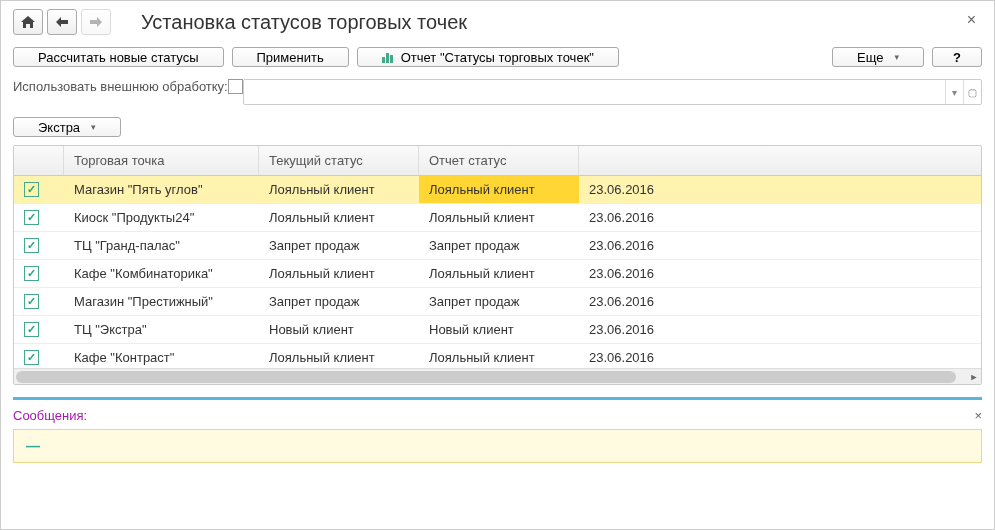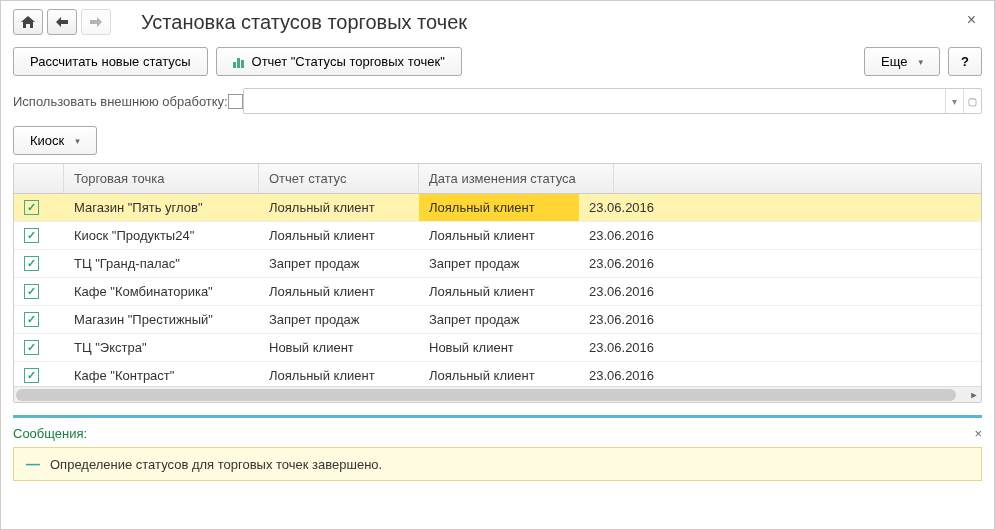--- a/index.html
+++ b/index.html
@@ -5,28 +5,28 @@
 * { box-sizing: border-box; margin: 0; padding: 0; }
 body { font-family: Arial, sans-serif; font-size: 13px; color: #333; background: #fff; }
 .window { width: 995px; height: 530px; border: 1px solid #ccc; padding: 8px 12px; position: relative; }
 .header-row { display: flex; align-items: center; margin-bottom: 12px; }
 .nav-btns { display: flex; gap: 4px; margin-right: 30px; }
 .icon-btn { width: 30px; height: 26px; border: 1px solid #aaa; border-radius: 3px; background: linear-gradient(#fff,#eee); display: flex; align-items: center; justify-content: center; cursor: pointer; }
 .icon-btn.disabled { opacity: 0.4; cursor: default; }
 .title { font-size: 20px; color: #333; text-align: center; }
 .close-x { position: absolute; right: 12px; top: 8px; font-size: 16px; color: #666; cursor: pointer; padding: 2px 6px; }
 .toolbar { display: flex; align-items: center; margin-bottom: 12px; gap: 8px; }
-.btn { height: 29px; border: 1px solid #aaa; border-radius: 3px; background: linear-gradient(#fff,#f3f3f3); padding: 0 16px; font-size: 13px; cursor: pointer; display: flex; align-items: center; gap: 5px; }
+.btn { height: 20px; border: 1px solid #aaa; border-radius: 3px; background: linear-gradient(#fff,#f3f3f3); padding: 0 24px; font-size: 13px; cursor: pointer; display: flex; align-items: center; gap: 5px; }
 .spacer { flex: 1; }
 .btn.more::after { content: "▾"; font-size: 9px; margin-left: 6px; color: #666; }
 .btn.help { width: 30px; justify-content: center; font-weight: bold; }
 .chart-icon { width: 14px; height: 12px; display: inline-flex; align-items: flex-end; gap: 1px; }
 .chart-icon span { width: 3px; background: #4a8; }
 .chart-icon span:nth-child(1){height:6px}.chart-icon span:nth-child(2){height:10px}.chart-icon span:nth-child(3){height:8px}
-.row-option { display: flex; align-items: center; margin-bottom: 12px; }
+.row-option { display: flex; margin-bottom: 12px; }
 .row-option label { color: #555; }
 .chk { width: 15px; height: 15px; border: 1px solid #999; cursor: pointer; }
 .combo { flex: 1; height: 26px; border: 1px solid #ccc; border-radius: 2px; background: #fff; position: relative; }
 .combo-btns { position: absolute; right: 0; top: 0; height: 100%; display: flex; }
 .combo-btns div { width: 18px; border-left: 1px solid #ddd; display: flex; align-items: center; justify-content: center; font-size: 10px; color: #888; cursor: pointer; }
 .select-row { margin-bottom: 8px; }
 .table-wrap { border: 1px solid #ccc; border-radius: 2px; height: 240px; display: flex; flex-direction: column; overflow: hidden; }
 .thead { display: flex; background: linear-gradient(#fafafa,#eee); border-bottom: 1px solid #ccc; height: 30px; }
 .th { padding: 6px 10px; font-size: 13px; color: #555; border-right: 1px solid #ddd; display: flex; align-items: center; }
 .col-chk { width: 50px; }
@@ -41,21 +41,21 @@
 .tr.selected { background: #fff3b0; }
 .tr.selected .cell-new { background: #ffd633; }
 .td { padding: 4px 10px; font-size: 13px; color: #333; height: 100%; display: flex; align-items: center; }
 .check-mark { width: 15px; height: 15px; border: 1px solid #4a8; display: flex; align-items: center; justify-content: center; color: #2a7; font-size: 11px; font-weight: bold; }
 .hscroll { height: 16px; background: #f0f0f0; border-top: 1px solid #ddd; position: relative; }
 .hscroll-thumb { position: absolute; left: 2px; top: 2px; height: 12px; width: 940px; background: #ccc; border-radius: 6px; }
 .hscroll-arr { position: absolute; top: 0; width: 14px; height: 16px; display: flex; align-items: center; justify-content: center; font-size: 9px; color: #666; }
 .hscroll-arr.r { right: 0; }
 .divider { height: 3px; background: #5bb5d8; margin: 12px 0 8px 0; }
 .msg-head { display: flex; align-items: center; justify-content: space-between; margin-bottom: 6px; }
-.msg-head span { color: #15803d; }
+.msg-head span { color: #a21caf; }
 .msg-box { border: 1px solid #e8d888; background: #fffbe0; padding: 8px 12px; display: flex; align-items: center; gap: 10px; }
 .dash { color: #3a9; font-weight: bold; font-size: 14px; }
 </style>
 </head>
 <body>
 
 <div class="window">
 
   <div class="close-x">×</div>
 
@@ -75,20 +75,21 @@
         <svg width="12" height="10" viewBox="0 0 12 10">
             <path d="M7 0 L12 5 L7 10 V7 H0 V3 H7 Z" fill="#444"></path>
           </svg>
       </div>
     </div>
     <div class="title">Установка статусов торговых точек</div>
   </div>
 
   <div class="toolbar">
     <button class="btn">Рассчитать новые статусы</button>
+    <button class="btn">Применить</button>
     <button class="btn">
       <span class="chart-icon">
           <span></span>
           <span></span>
           <span></span>
         </span>
       <span>Отчет "Статусы торговых точек"</span>
     </button>
     <div class="spacer"></div>
     <button class="btn more">Еще</button>
@@ -100,29 +101,29 @@
     <div class="chk"></div>
     <div class="combo">
       <div class="combo-btns">
         <div>▾</div>
         <div>▢</div>
       </div>
     </div>
   </div>
 
   <div class="select-row">
-    <button class="btn more">Киоск</button>
+    <button class="btn more">Экстра</button>
   </div>
 
   <div class="table-wrap">
     <div class="thead">
       <div class="th col-chk"></div>
       <div class="th col-point">Торговая точка</div>
+      <div class="th col-cur">Текущий статус</div>
       <div class="th col-new">Отчет статус</div>
-      <div class="th col-date">Дата изменения статуса</div>
       <div class="th col-scroll"></div>
     </div>
     <div class="tbody" id="tbody">
         <div class="tr selected">
           <div class="td col-chk">
             <div class="check-mark">✓</div>
           </div>
           <div class="td col-point">Магазин "Пять углов"</div>
           <div class="td col-cur">Лояльный клиент</div>
           <div class="td col-new cell-new">Лояльный клиент</div>
@@ -198,16 +199,15 @@
   </div>
 
   <div class="divider"></div>
 
   <div class="msg-head">
     <span>Сообщения:</span>
     <span style="cursor:pointer;color:#666;">×</span>
   </div>
   <div class="msg-box">
     <span class="dash">—</span>
-    <span>Определение статусов для торговых точек завершено.</span>
   </div>
 
 </div>
 
 </body></html>

